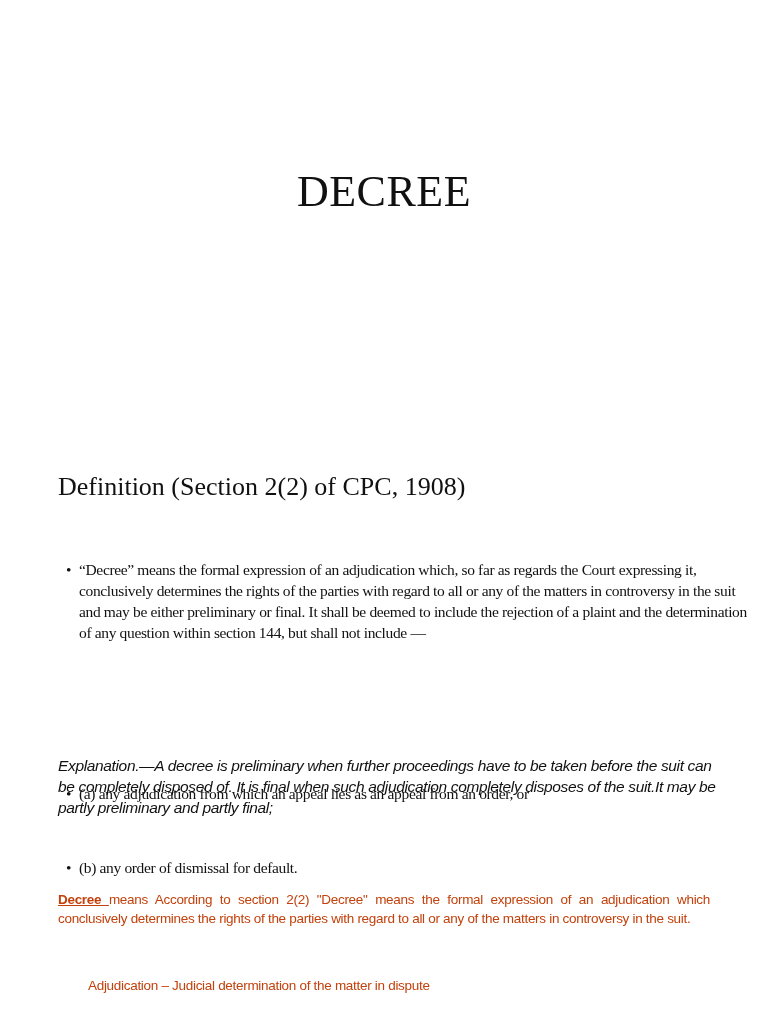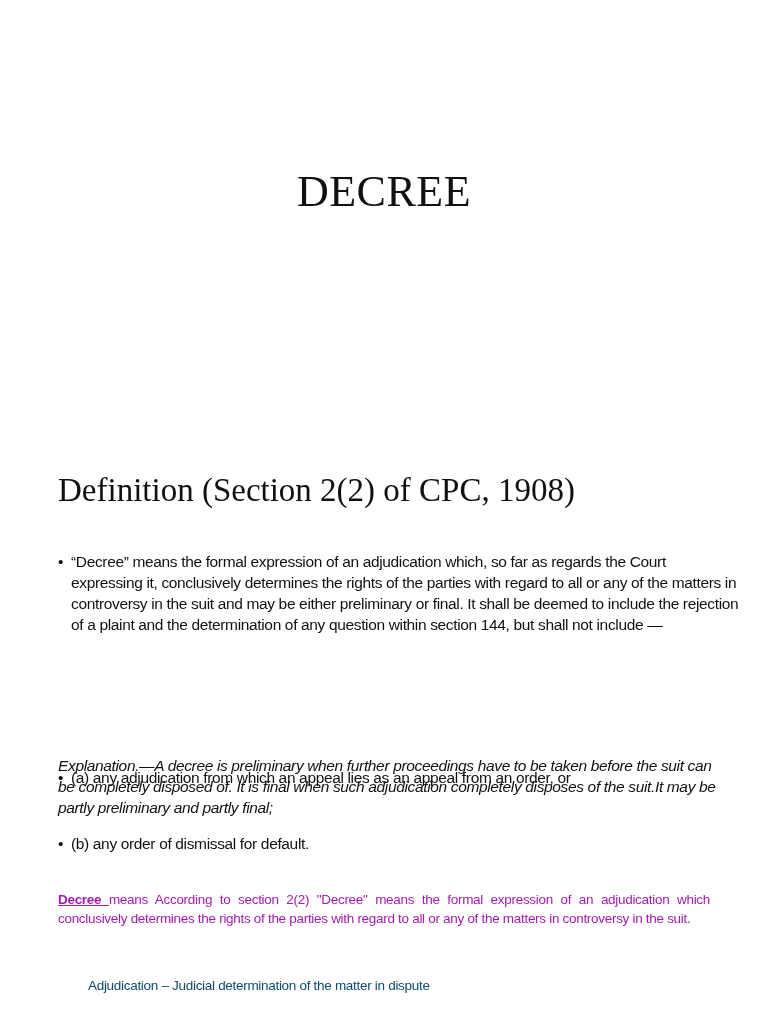--- a/index.html
+++ b/index.html
@@ -24,73 +24,74 @@
       font-size: 44px;
       letter-spacing: 0.5px;
       margin: 0;
       font-weight: normal;
     }
     .heading {
       position: absolute;
       left: 58px;
       top: 472px;
       font-family: "Liberation Serif", "DejaVu Serif", serif;
-      font-size: 33px;
+      font-size: 26px;
       margin: 0;
       font-weight: normal;
       white-space: nowrap;
       text-align: center;
     }
     .body-block {
       position: absolute;
       left: 58px;
       width: 670px;
       font-family: "Liberation Sans", "DejaVu Sans", sans-serif;
       font-size: 15.5px;
       line-height: 21px;
       letter-spacing: -0.35px;
     }
     .bullet {
       position: relative;
       padding-left: 13px;
-      margin: 0;
+      margin: 8px;
+      font-family: Liberation Serif, serif;
     }
     .bullet::before {
       content: "•";
       position: absolute;
       left: 0;
       top: 0;
     }
     #def-bullet-main { top: 551px; }
     #def-bullet-a { top: 683px; }
     #def-bullet-b { top: 728px; }
     #explanation { top: 739px; padding-left: 0; font-style: italic; }
 
     .second-block {
       position: absolute;
       left: 58px;
       width: 652px;
       font-family: "Liberation Sans", "DejaVu Sans", sans-serif;
       font-size: 13.5px;
       line-height: 19px;
       letter-spacing: -0.3px;
-      color: #a21caf;
+      color: #c2410c;
     }
     #second-para {
       top: 890px;
       text-align: justify;
     }
     .u-bold {
       font-weight: bold;
       text-decoration: underline;
     }
     #adjudication-note {
       top: 976px;
       left: 88px;
-      color: #0c4a6e;
+      color: #c2410c;
     }
   </style>
 </head>
 <body>
 
 <h1 class="title">DECREE</h1>
 
 <h2 class="heading">Definition (Section 2(2) of CPC, 1908)</h2>
 
 <p class="body-block bullet" id="def-bullet-main">“Decree” means the formal expression of an adjudication which, so far as regards the Court expressing it, conclusively determines the rights of the parties with regard to all or any of the matters in controversy in the suit and may be either preliminary or final. It shall be deemed to include the rejection of a plaint and the determination of any question within section 144, but shall not include —</p>

